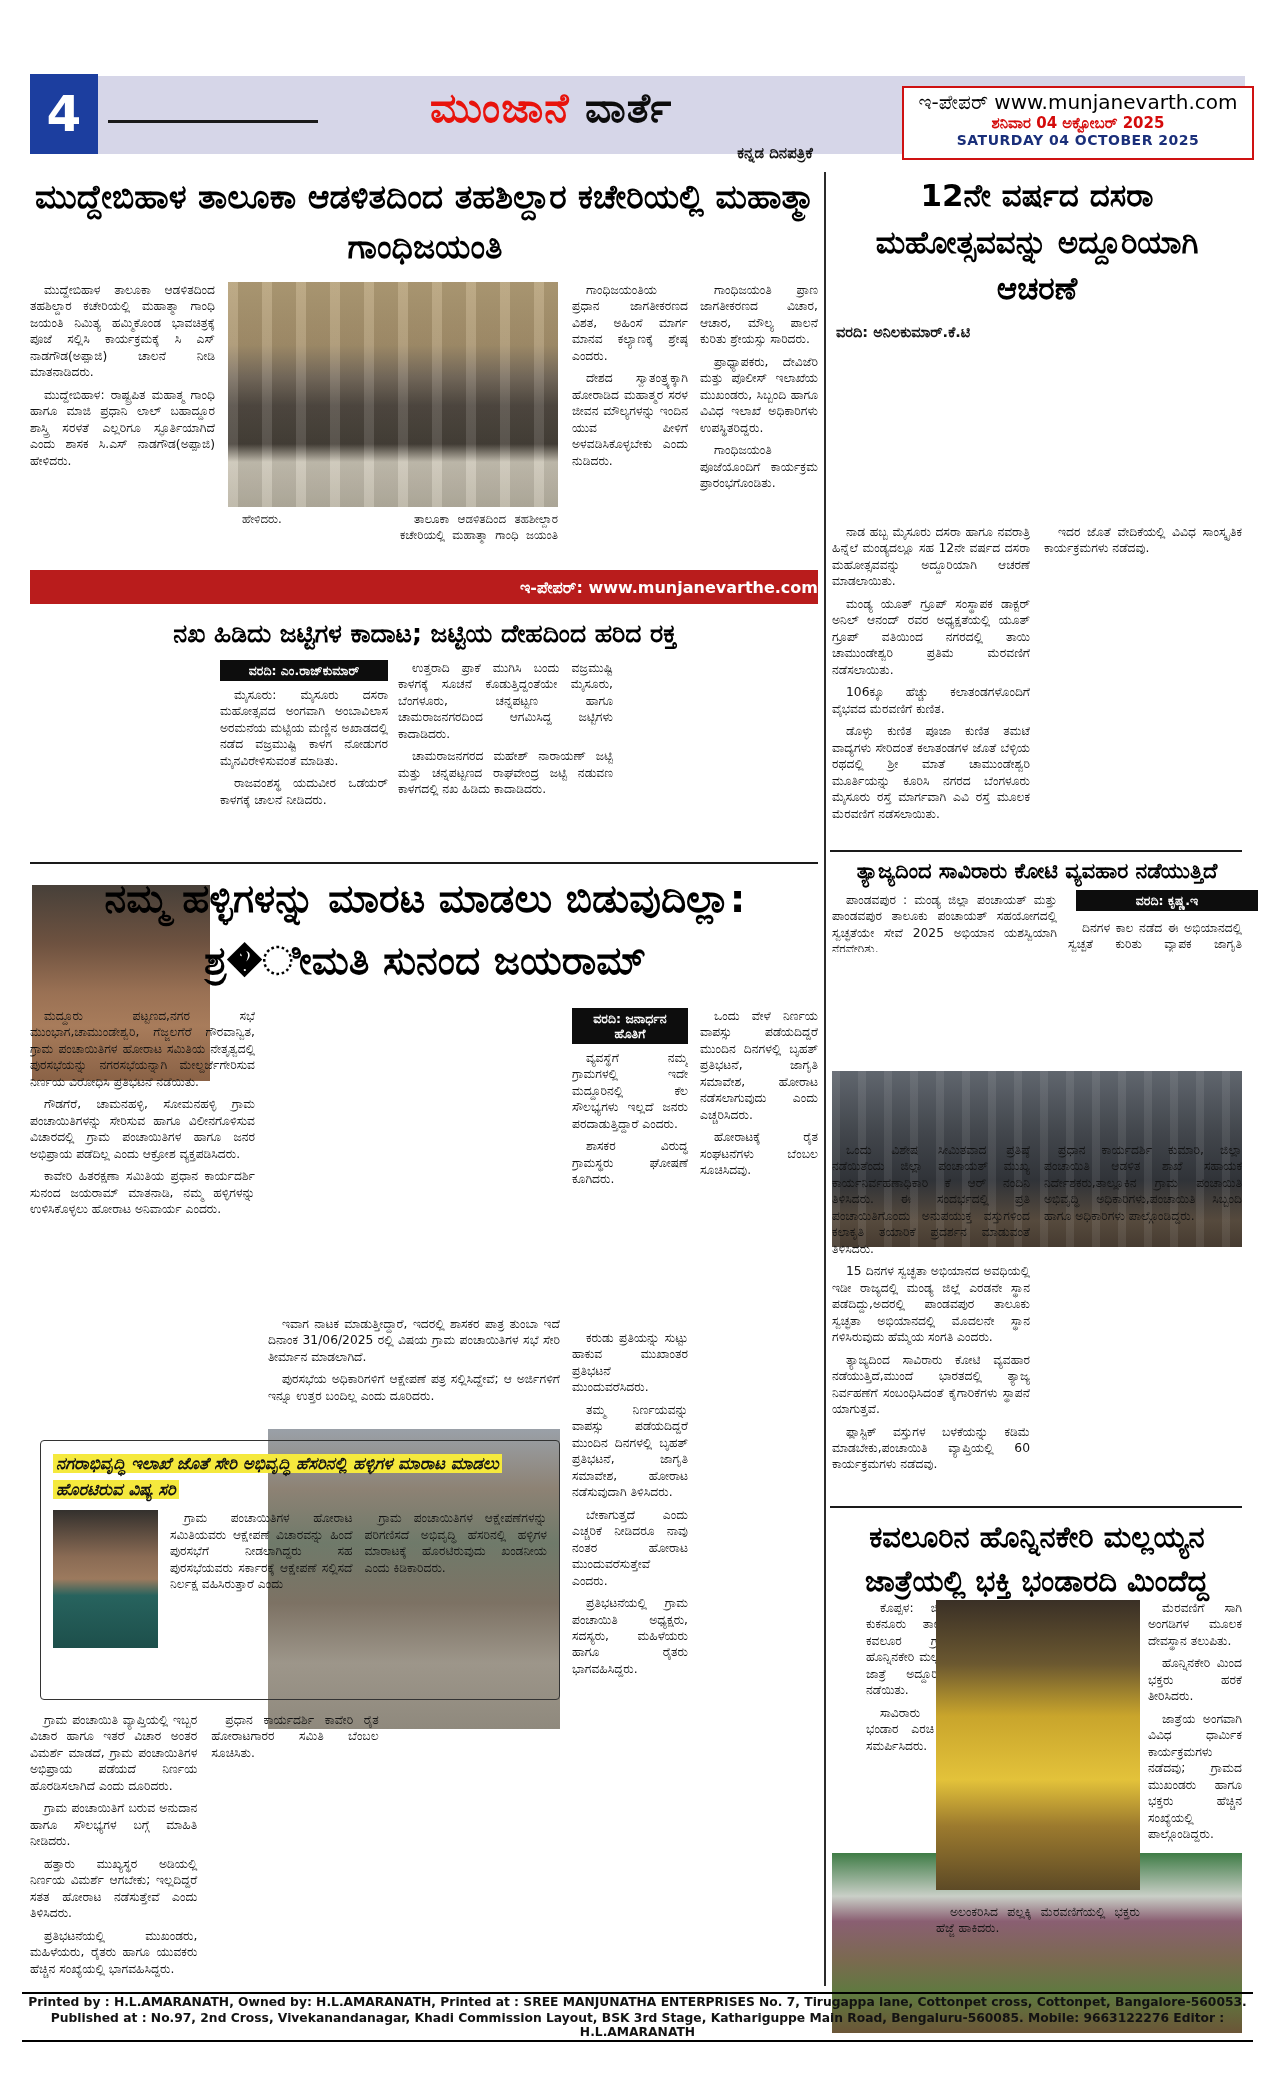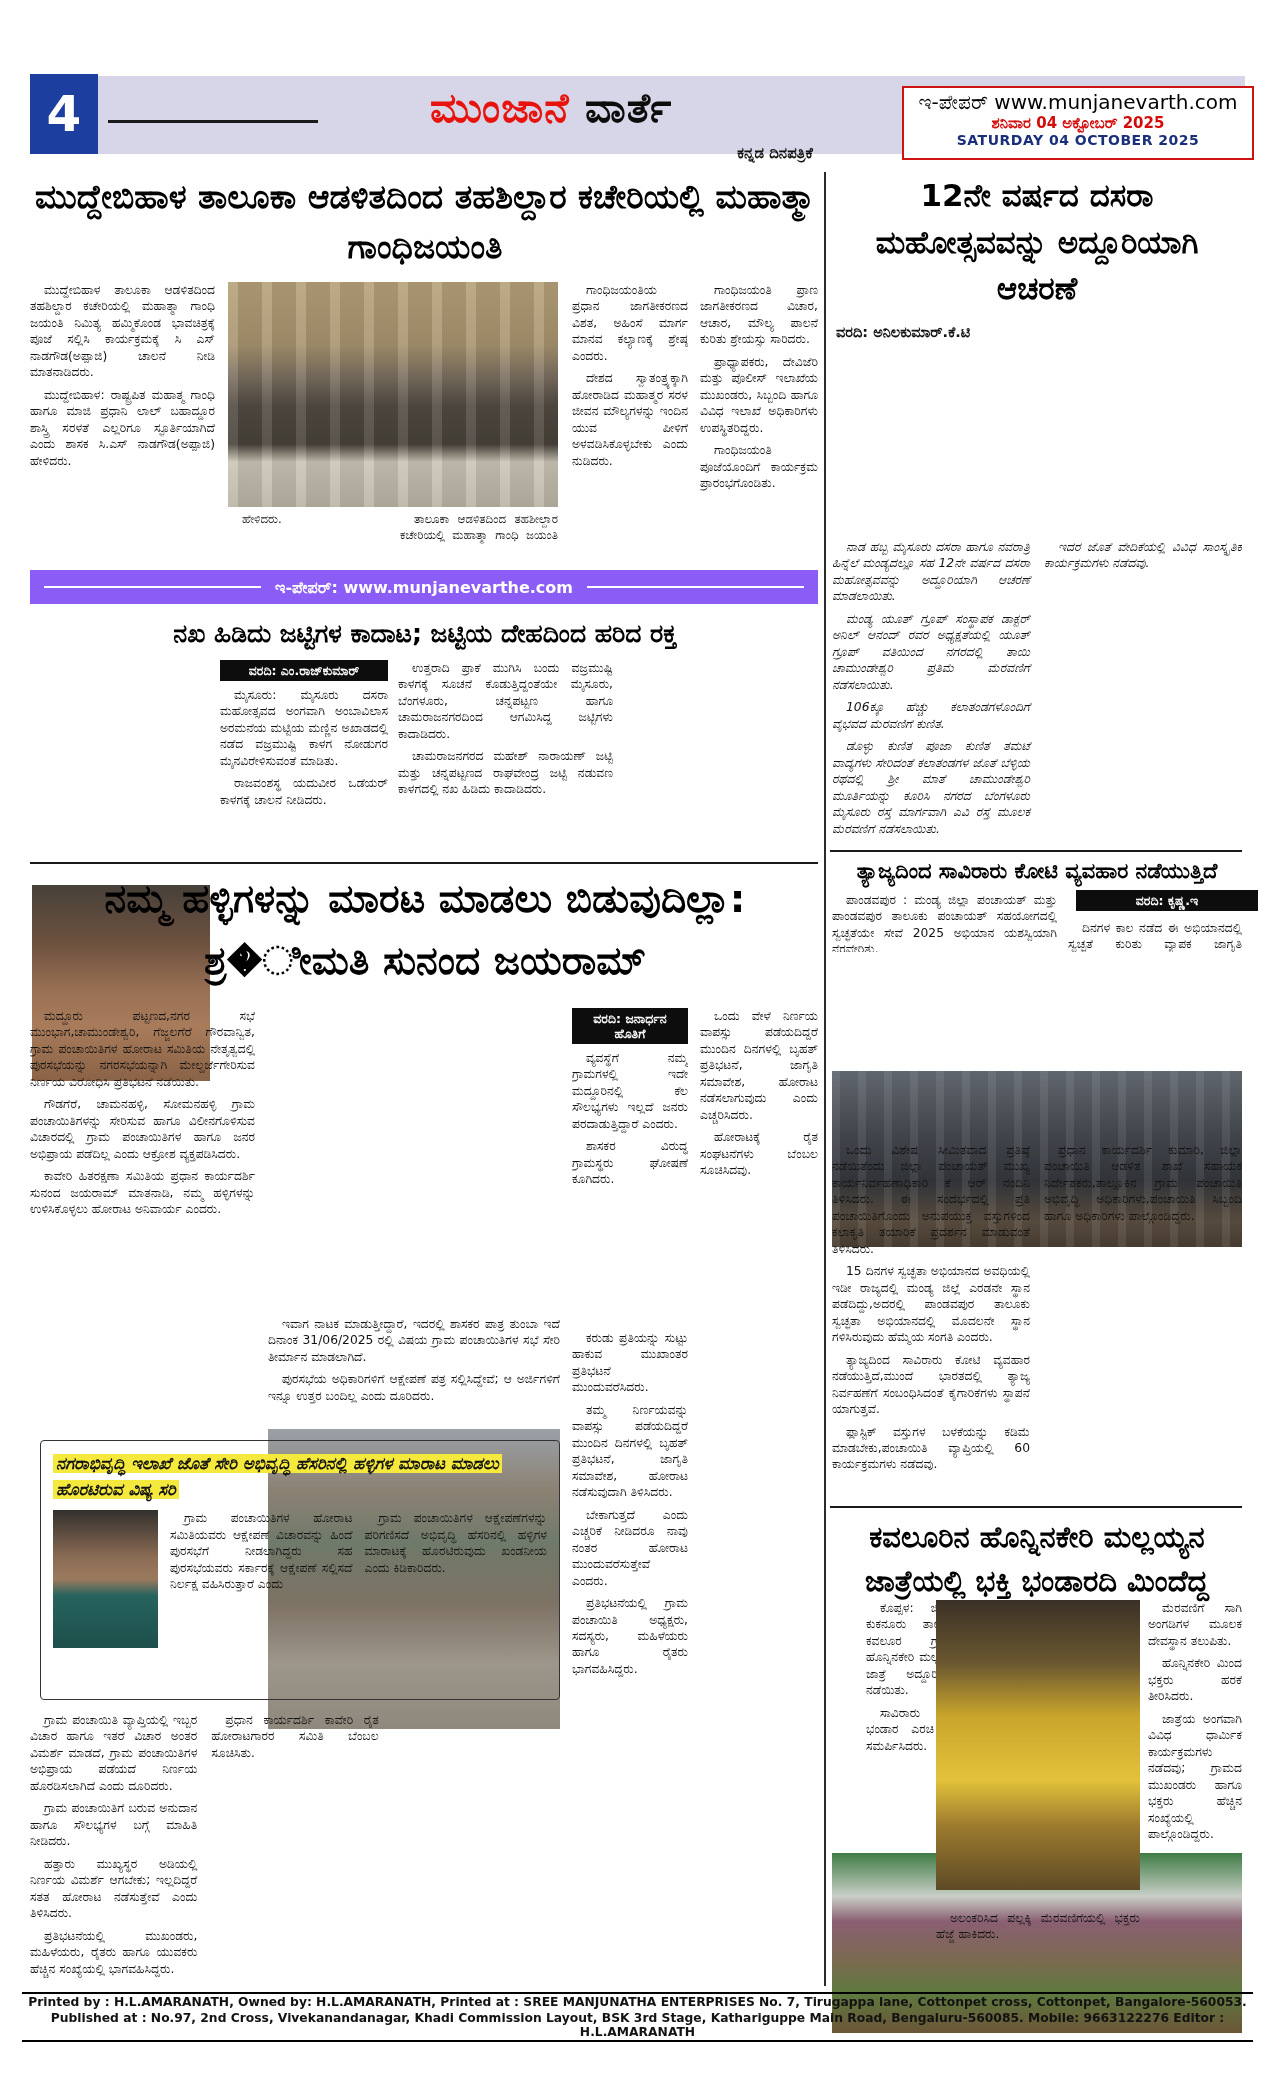--- a/index.html
+++ b/index.html
@@ -19,21 +19,21 @@
   .ph-wrestle{background:linear-gradient(180deg,#474039 0%,#6e5240 30%,#9a7154 55%,#a87c5b 72%,#8a6246 100%);}
   .ph-village{background:linear-gradient(180deg,#9aa0a8 0%,#8d8274 20%,#6f7a6a 38%,#7d7264 58%,#9d968a 78%,#8f897d 100%);}
   .ph-waste{background:linear-gradient(180deg,#3f7c46 0%,#c9cfc7 24%,#8a5f72 38%,#7a6a4f 60%,#5e7a3f 78%,#6b5537 100%);}
   .ph-jatre{background:linear-gradient(180deg,#3a3026 0%,#6b5830 22%,#c9a52c 40%,#e3c23a 62%,#9c7a2e 78%,#5d4a26 100%);}
   .ph-woman{background:linear-gradient(180deg,#33302d 0%,#8a6b54 34%,#9c7a5e 50%,#27635e 62%,#1d4f4b 100%);}
   .photo{position:relative;}
   .cols2{column-count:2;column-gap:14px;column-fill:auto;}
   .cols3{column-count:3;column-gap:14px;column-fill:auto;}
   .vrule{background:#2b2b2b;}
   .hrule{background:#1a1a1a;}
-  .banner{display:flex;align-items:center;background:#8b5cf6;color:#fff;font-weight:700;font-size:16px;}
+  .banner{display:flex;align-items:flex-end;background:#b91c1c;color:#fff;font-weight:700;font-size:16px;flex-direction:column;}
   .banner .wline{flex:1;height:2px;background:#fff;margin:0 14px;}
   .infobox{border:2px solid #cf1212;background:#fff;text-align:center;padding:2px 4px;}
   .infobox .l1{font-weight:400;font-size:20px;color:#000;}
   .infobox .l2{font-weight:700;font-size:15px;color:#d40b0b;}
   .infobox .l3{font-weight:700;font-size:14px;color:#1a2f7a;letter-spacing:.5px;}
   .inset{border:1.5px solid #333;border-radius:4px;padding:10px 12px;box-sizing:border-box;}
   .inset-h{font-style:italic;font-weight:800;font-size:16.5px;line-height:1.55;margin-bottom:8px;}
   .inset-h span{background:#f5e93d;padding:0 3px;box-decoration-break:clone;-webkit-box-decoration-break:clone;}
   .mast{font-weight:800;font-size:41px;letter-spacing:1px;text-align:left;line-height:1.0;}
   .mast .red{color:#e8130c;} .mast .blk{color:#0c0c0c;}
@@ -176,21 +176,21 @@
     <p>ಪ್ರತಿಭಟನೆಯಲ್ಲಿ ಮುಖಂಡರು, ಮಹಿಳೆಯರು, ರೈತರು ಹಾಗೂ ಯುವಕರು ಹೆಚ್ಚಿನ ಸಂಖ್ಯೆಯಲ್ಲಿ ಭಾಗವಹಿಸಿದ್ದರು.</p>
     <p>ಪ್ರಧಾನ ಕಾರ್ಯದರ್ಶಿ ಕಾವೇರಿ ರೈತ ಹೋರಾಟಗಾರರ ಸಮಿತಿ ಬೆಂಬಲ ಸೂಚಿಸಿತು.</p>
   </div>
 
   <div class="abs hl" style="left:832px;top:172px;width:410px;font-size:31px;line-height:1.5;">12ನೇ ವರ್ಷದ ದಸರಾ ಮಹೋತ್ಸವವನ್ನು ಅದ್ದೂರಿಯಾಗಿ ಆಚರಣೆ</div>
 
   <div class="abs" style="left:836px;top:324px;width:406px;font-weight:700;font-size:14.5px;">ವರದಿ: ಅನಿಲಕುಮಾರ್.ಕೆ.ಟಿ</div>
 
   <div class="abs photo ph-dasara" style="left:832px;top:350px;width:410px;height:176px;"></div>
 
-  <div class="abs bt cols2" style="left:832px;top:539px;width:410px;height:310px;font-style:italic;">
+  <div class="abs bt cols2" style="left:832px;top:524px;width:410px;height:310px;">
     <p>ನಾಡ ಹಬ್ಬ ಮೈಸೂರು ದಸರಾ ಹಾಗೂ ನವರಾತ್ರಿ ಹಿನ್ನೆಲೆ ಮಂಡ್ಯದಲ್ಲೂ ಸಹ 12ನೇ ವರ್ಷದ ದಸರಾ ಮಹೋತ್ಸವವನ್ನು ಅದ್ದೂರಿಯಾಗಿ ಆಚರಣೆ ಮಾಡಲಾಯಿತು.</p>
     <p>ಮಂಡ್ಯ ಯೂತ್ ಗ್ರೂಪ್ ಸಂಸ್ಥಾಪಕ ಡಾಕ್ಟರ್ ಅನಿಲ್ ಆನಂದ್ ರವರ ಅಧ್ಯಕ್ಷತೆಯಲ್ಲಿ ಯೂತ್ ಗ್ರೂಪ್ ವತಿಯಿಂದ ನಗರದಲ್ಲಿ ತಾಯಿ ಚಾಮುಂಡೇಶ್ವರಿ ಪ್ರತಿಮೆ ಮೆರವಣಿಗೆ ನಡೆಸಲಾಯಿತು.</p>
     <p>106ಕ್ಕೂ ಹೆಚ್ಚು ಕಲಾತಂಡಗಳೊಂದಿಗೆ ವೈಭವದ ಮೆರವಣಿಗೆ ಕುಣಿತ.</p>
     <p>ಡೊಳ್ಳು ಕುಣಿತ ಪೂಜಾ ಕುಣಿತ ತಮಟೆ ವಾದ್ಯಗಳು ಸೇರಿದಂತೆ ಕಲಾತಂಡಗಳ ಜೊತೆ ಬೆಳ್ಳಿಯ ರಥದಲ್ಲಿ ಶ್ರೀ ಮಾತೆ ಚಾಮುಂಡೇಶ್ವರಿ ಮೂರ್ತಿಯನ್ನು ಕೂರಿಸಿ ನಗರದ ಬೆಂಗಳೂರು ಮೈಸೂರು ರಸ್ತೆ ಮಾರ್ಗವಾಗಿ ಎವಿ ರಸ್ತೆ ಮೂಲಕ ಮೆರವಣಿಗೆ ನಡೆಸಲಾಯಿತು.</p>
     <p>ಇದರ ಜೊತೆ ವೇದಿಕೆಯಲ್ಲಿ ವಿವಿಧ ಸಾಂಸ್ಕೃತಿಕ ಕಾರ್ಯಕ್ರಮಗಳು ನಡೆದವು.</p>
   </div>
 
   <div class="abs hrule" style="left:830px;top:850px;width:412px;height:2px;"></div>
 
   <div class="abs hl" style="left:832px;top:858px;width:410px;font-size:21px;line-height:1.3;">ತ್ಯಾಜ್ಯದಿಂದ ಸಾವಿರಾರು ಕೋಟಿ ವ್ಯವಹಾರ ನಡೆಯುತ್ತಿದೆ</div>
@@ -219,21 +219,21 @@
 
   <div class="abs hl" style="left:832px;top:1516px;width:410px;font-size:29px;line-height:1.5;">ಕವಲೂರಿನ ಹೊನ್ನಿನಕೇರಿ ಮಲ್ಲಯ್ಯನ ಜಾತ್ರೆಯಲ್ಲಿ ಭಕ್ತಿ ಭಂಡಾರದಿ ಮಿಂದೆದ್ದ ಭಕ್ತರು</div>
 
   <div class="abs bt" style="left:832px;top:1600px;width:96px;height:385px;margin-left:34px;">
     <p>ಕೊಪ್ಪಳ: ಜಿಲ್ಲೆಯ ಕುಕನೂರು ತಾಲೂಕಿನ ಕವಲೂರ ಗ್ರಾಮದ ಹೊನ್ನಿನಕೇರಿ ಮಲ್ಲಯ್ಯನ ಜಾತ್ರೆ ಅದ್ದೂರಿಯಾಗಿ ನಡೆಯಿತು.</p>
     <p>ಸಾವಿರಾರು ಭಕ್ತರು ಭಂಡಾರ ಎರಚಿ ಭಕ್ತಿ ಸಮರ್ಪಿಸಿದರು.</p>
   </div>
 
   <div class="abs" style="left:936px;top:1600px;width:204px;height:385px;">
     <div class="photo ph-jatre" style="width:204px;height:290px;"></div>
-    <div class="bt" style="margin-top:20px;height:86px;overflow:hidden;">
+    <div class="bt" style="margin-top:14px;height:86px;overflow:hidden;">
       <p>ಅಲಂಕರಿಸಿದ ಪಲ್ಲಕ್ಕಿ ಮೆರವಣಿಗೆಯಲ್ಲಿ ಭಕ್ತರು ಹೆಜ್ಜೆ ಹಾಕಿದರು.</p>
     </div>
   </div>
 
   <div class="abs bt" style="left:1148px;top:1600px;width:94px;height:385px;">
     <p>ಮೆರವಣಿಗೆ ಸಾಗಿ ಅಂಗಡಿಗಳ ಮೂಲಕ ದೇವಸ್ಥಾನ ತಲುಪಿತು.</p>
     <p>ಹೊನ್ನಿನಕೇರಿ ಮಿಂದ ಭಕ್ತರು ಹರಕೆ ತೀರಿಸಿದರು.</p>
     <p>ಜಾತ್ರೆಯ ಅಂಗವಾಗಿ ವಿವಿಧ ಧಾರ್ಮಿಕ ಕಾರ್ಯಕ್ರಮಗಳು ನಡೆದವು; ಗ್ರಾಮದ ಮುಖಂಡರು ಹಾಗೂ ಭಕ್ತರು ಹೆಚ್ಚಿನ ಸಂಖ್ಯೆಯಲ್ಲಿ ಪಾಲ್ಗೊಂಡಿದ್ದರು.</p>
   </div>
 

